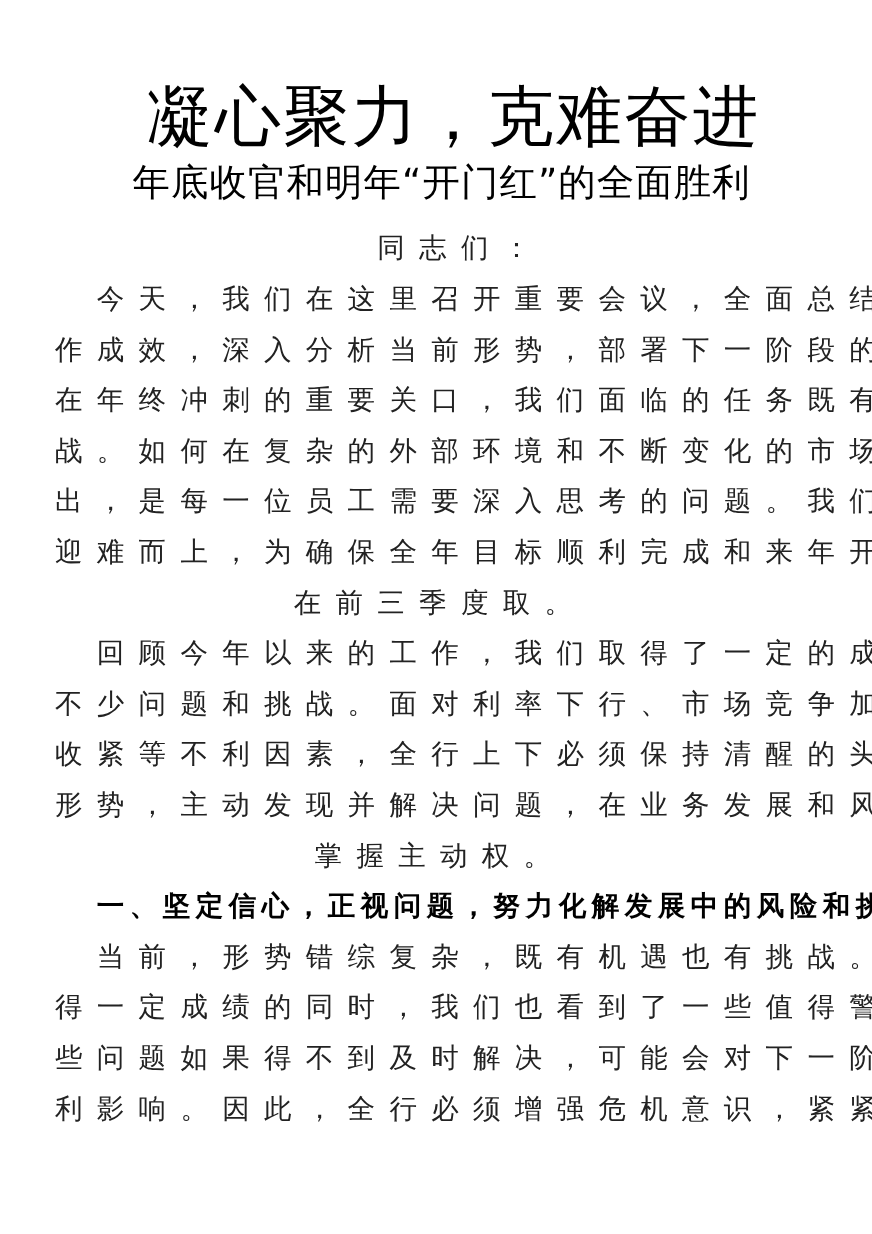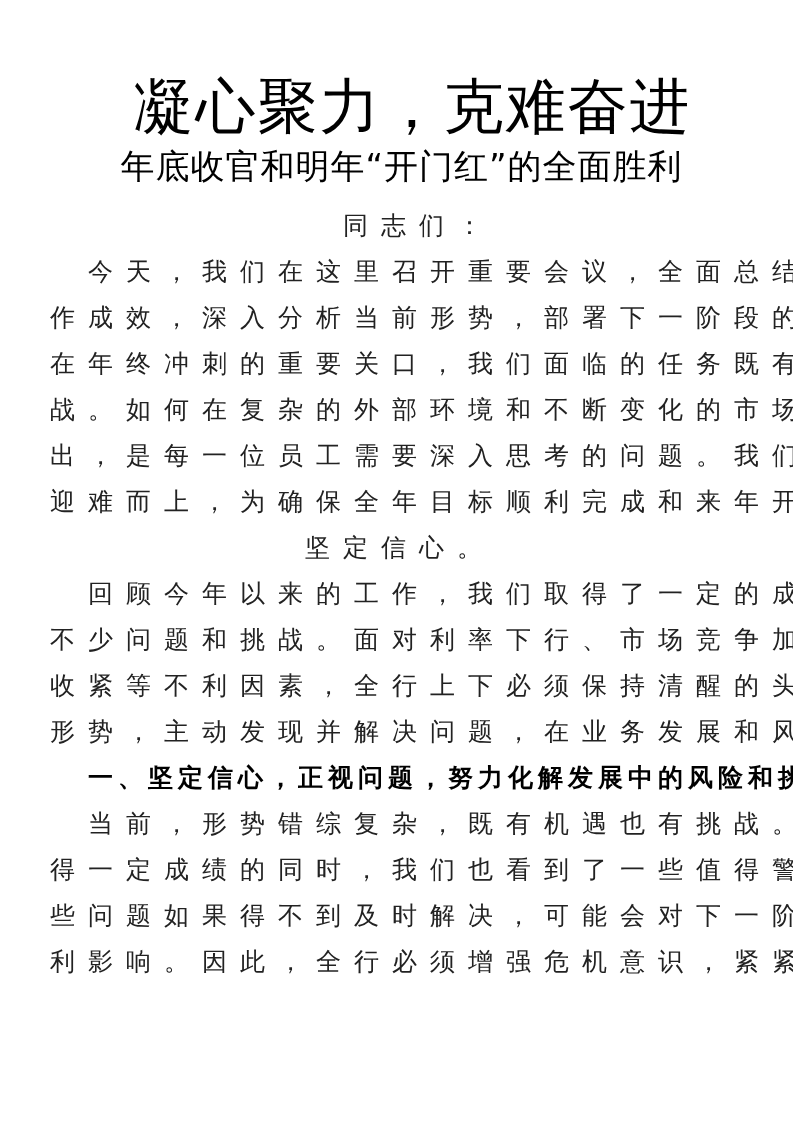--- a/index.html
+++ b/index.html
@@ -87,24 +87,25 @@
   <h2 class="subtitle">年底收官和明年“开门红”的全面胜利</h2>
 
   <div class="body-text">
     <span class="line indent">同志们：</span>
     <span class="line indent">今天，我们在这里召开重要会议，全面总结前三季度的工</span>
     <span class="line">作成效，深入分析当前形势，部署下一阶段的工作任务。站</span>
     <span class="line">在年终冲刺的重要关口，我们面临的任务既有机遇也充满挑</span>
     <span class="line">战。如何在复杂的外部环境和不断变化的市场竞争中脱颖而</span>
     <span class="line">出，是每一位员工需要深入思考的问题。我们要齐心协力、</span>
     <span class="line">迎难而上，为确保全年目标顺利完成和来年开局胜利，打下</span>
-    <span class="line">坚定信心。</span>
+    <span class="line">在前三季度取。</span>
     <span class="line indent">回顾今年以来的工作，我们取得了一定的成绩，但也面临</span>
     <span class="line">不少问题和挑战。面对利率下行、市场竞争加剧、监管政策</span>
     <span class="line">收紧等不利因素，全行上下必须保持清醒的头脑，精准把握</span>
     <span class="line">形势，主动发现并解决问题，在业务发展和风险防控中牢牢</span>
+    <span class="line">掌握主动权。</span>
     <span class="line indent heading">一、坚定信心，正视问题，努力化解发展中的风险和挑战</span>
     <span class="line indent">当前，形势错综复杂，既有机遇也有挑战。在前三季度取</span>
     <span class="line">得一定成绩的同时，我们也看到了一些值得警惕的问题。这</span>
     <span class="line">些问题如果得不到及时解决，可能会对下一阶段工作产生不</span>
     <span class="line">利影响。因此，全行必须增强危机意识，紧紧围绕当前经营</span>
   </div>
 </div>
 
 </body></html>

